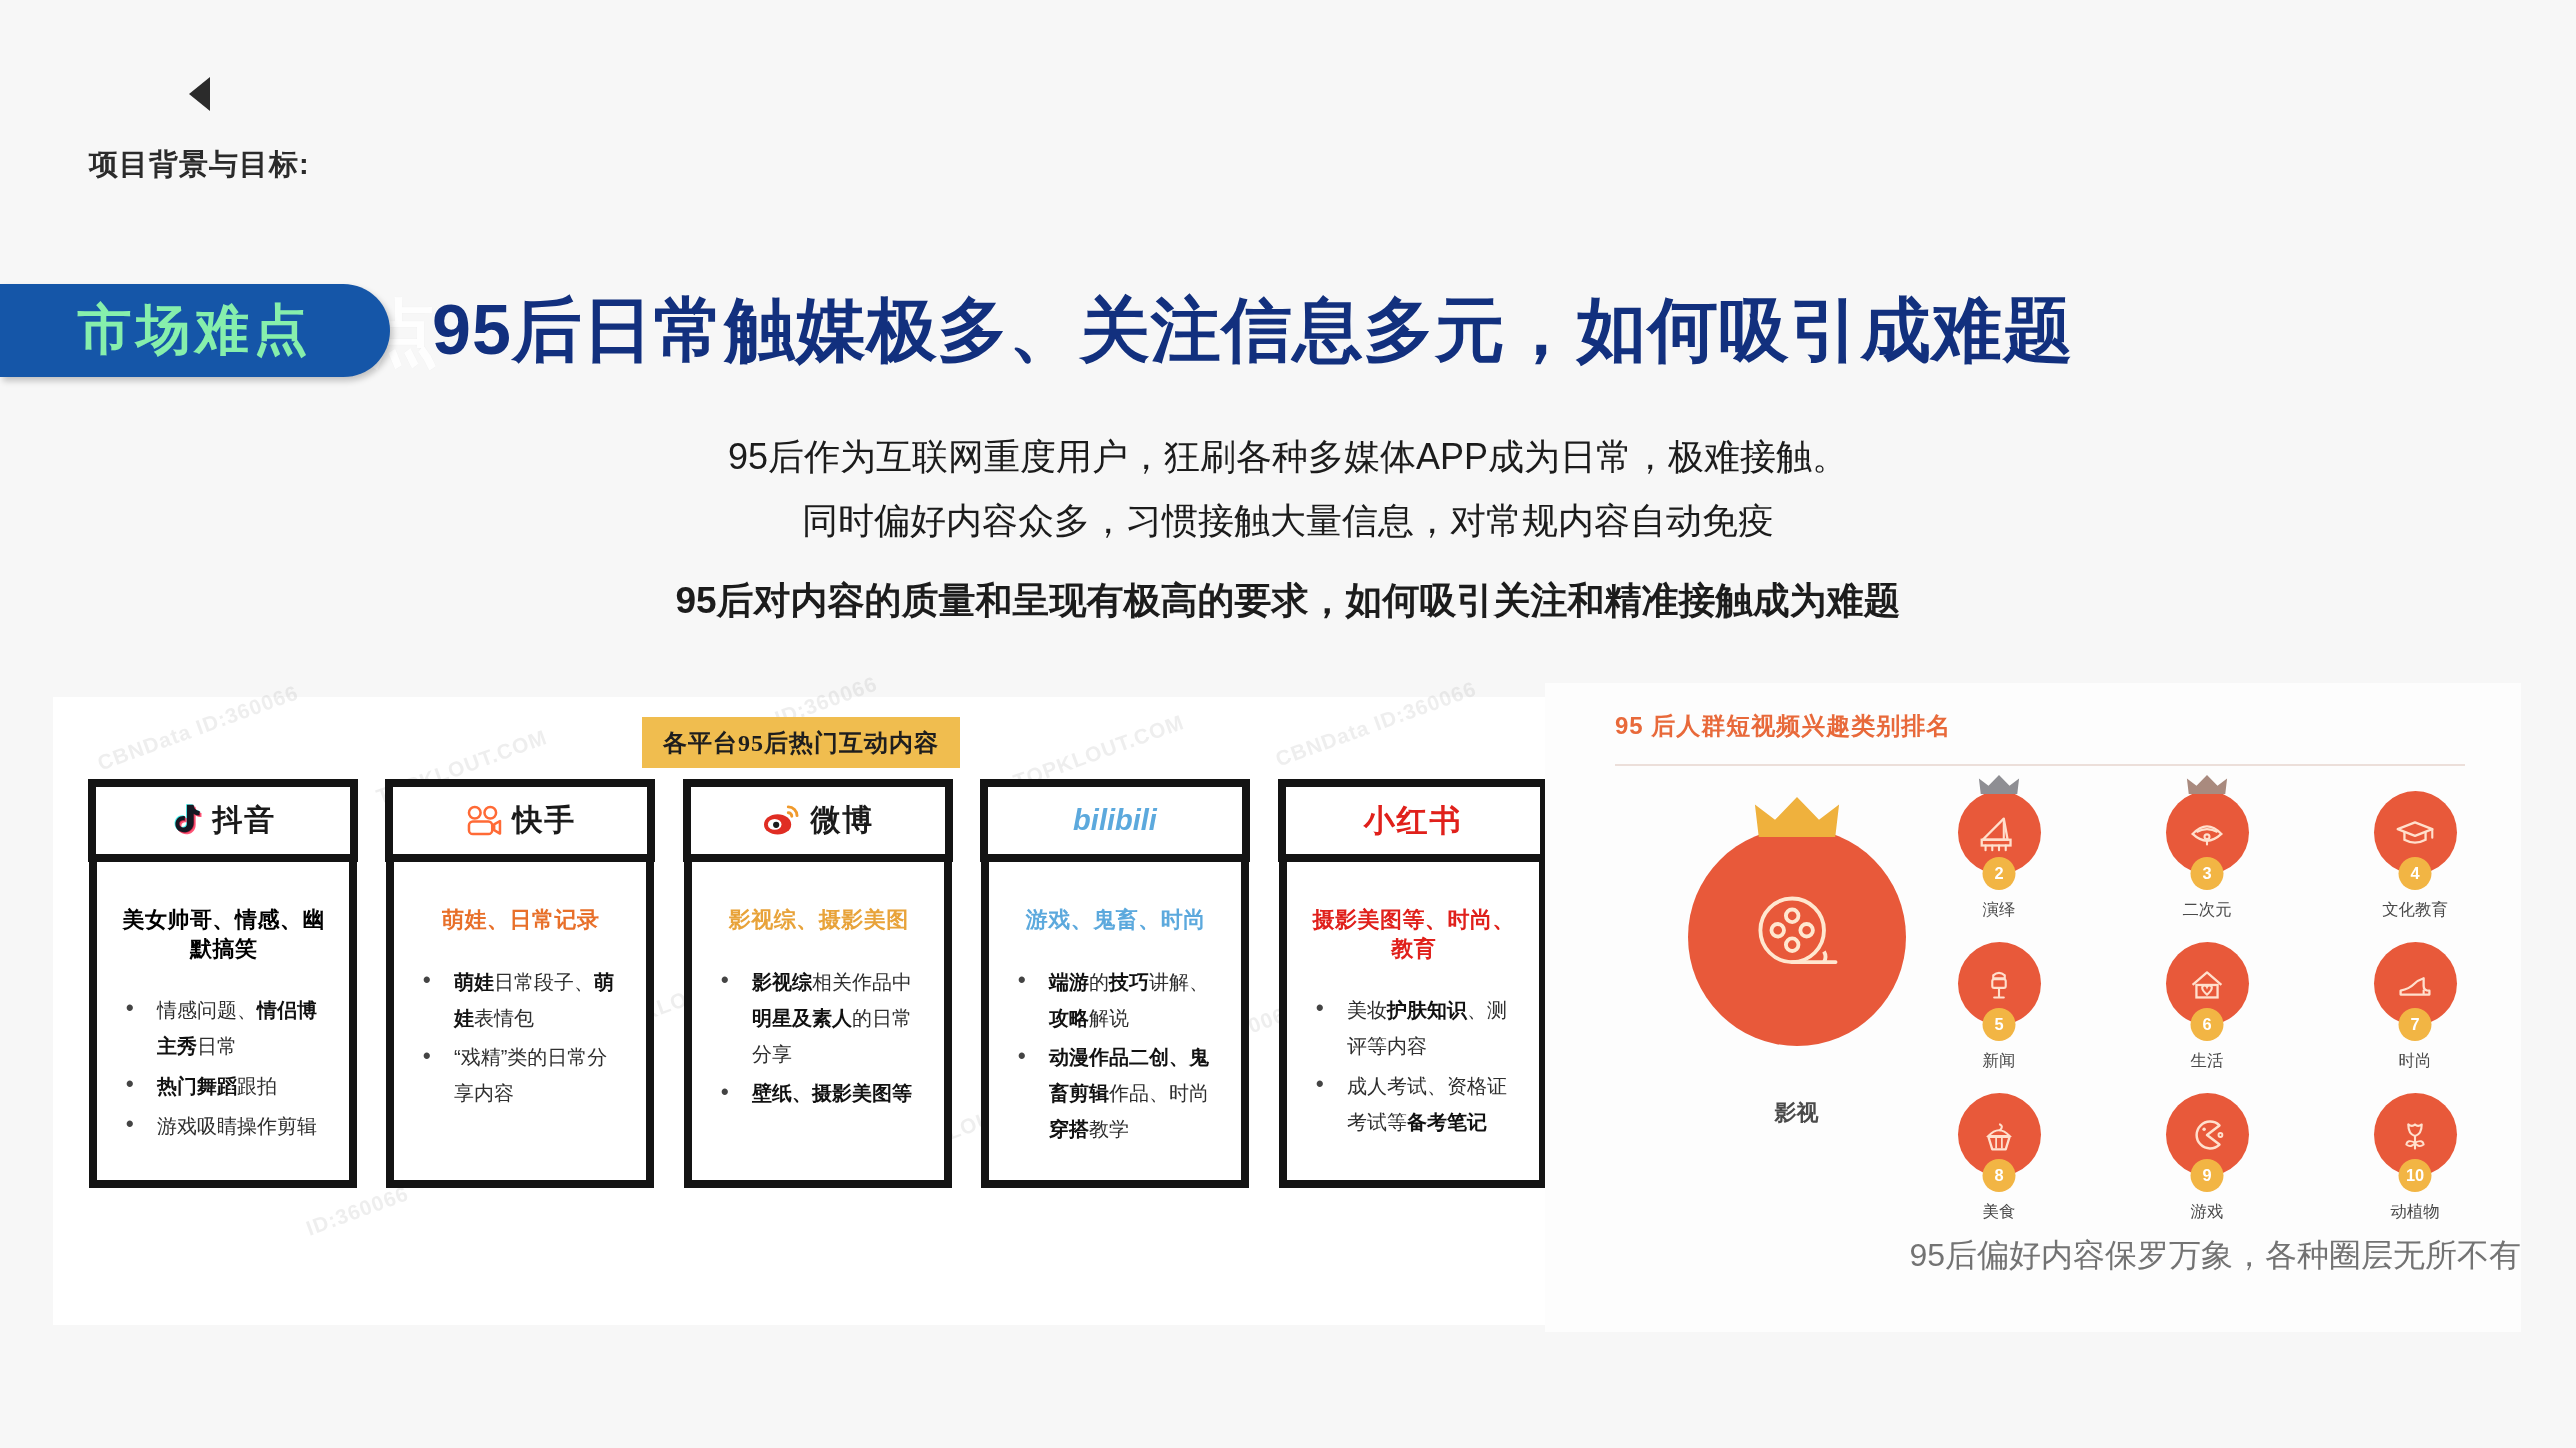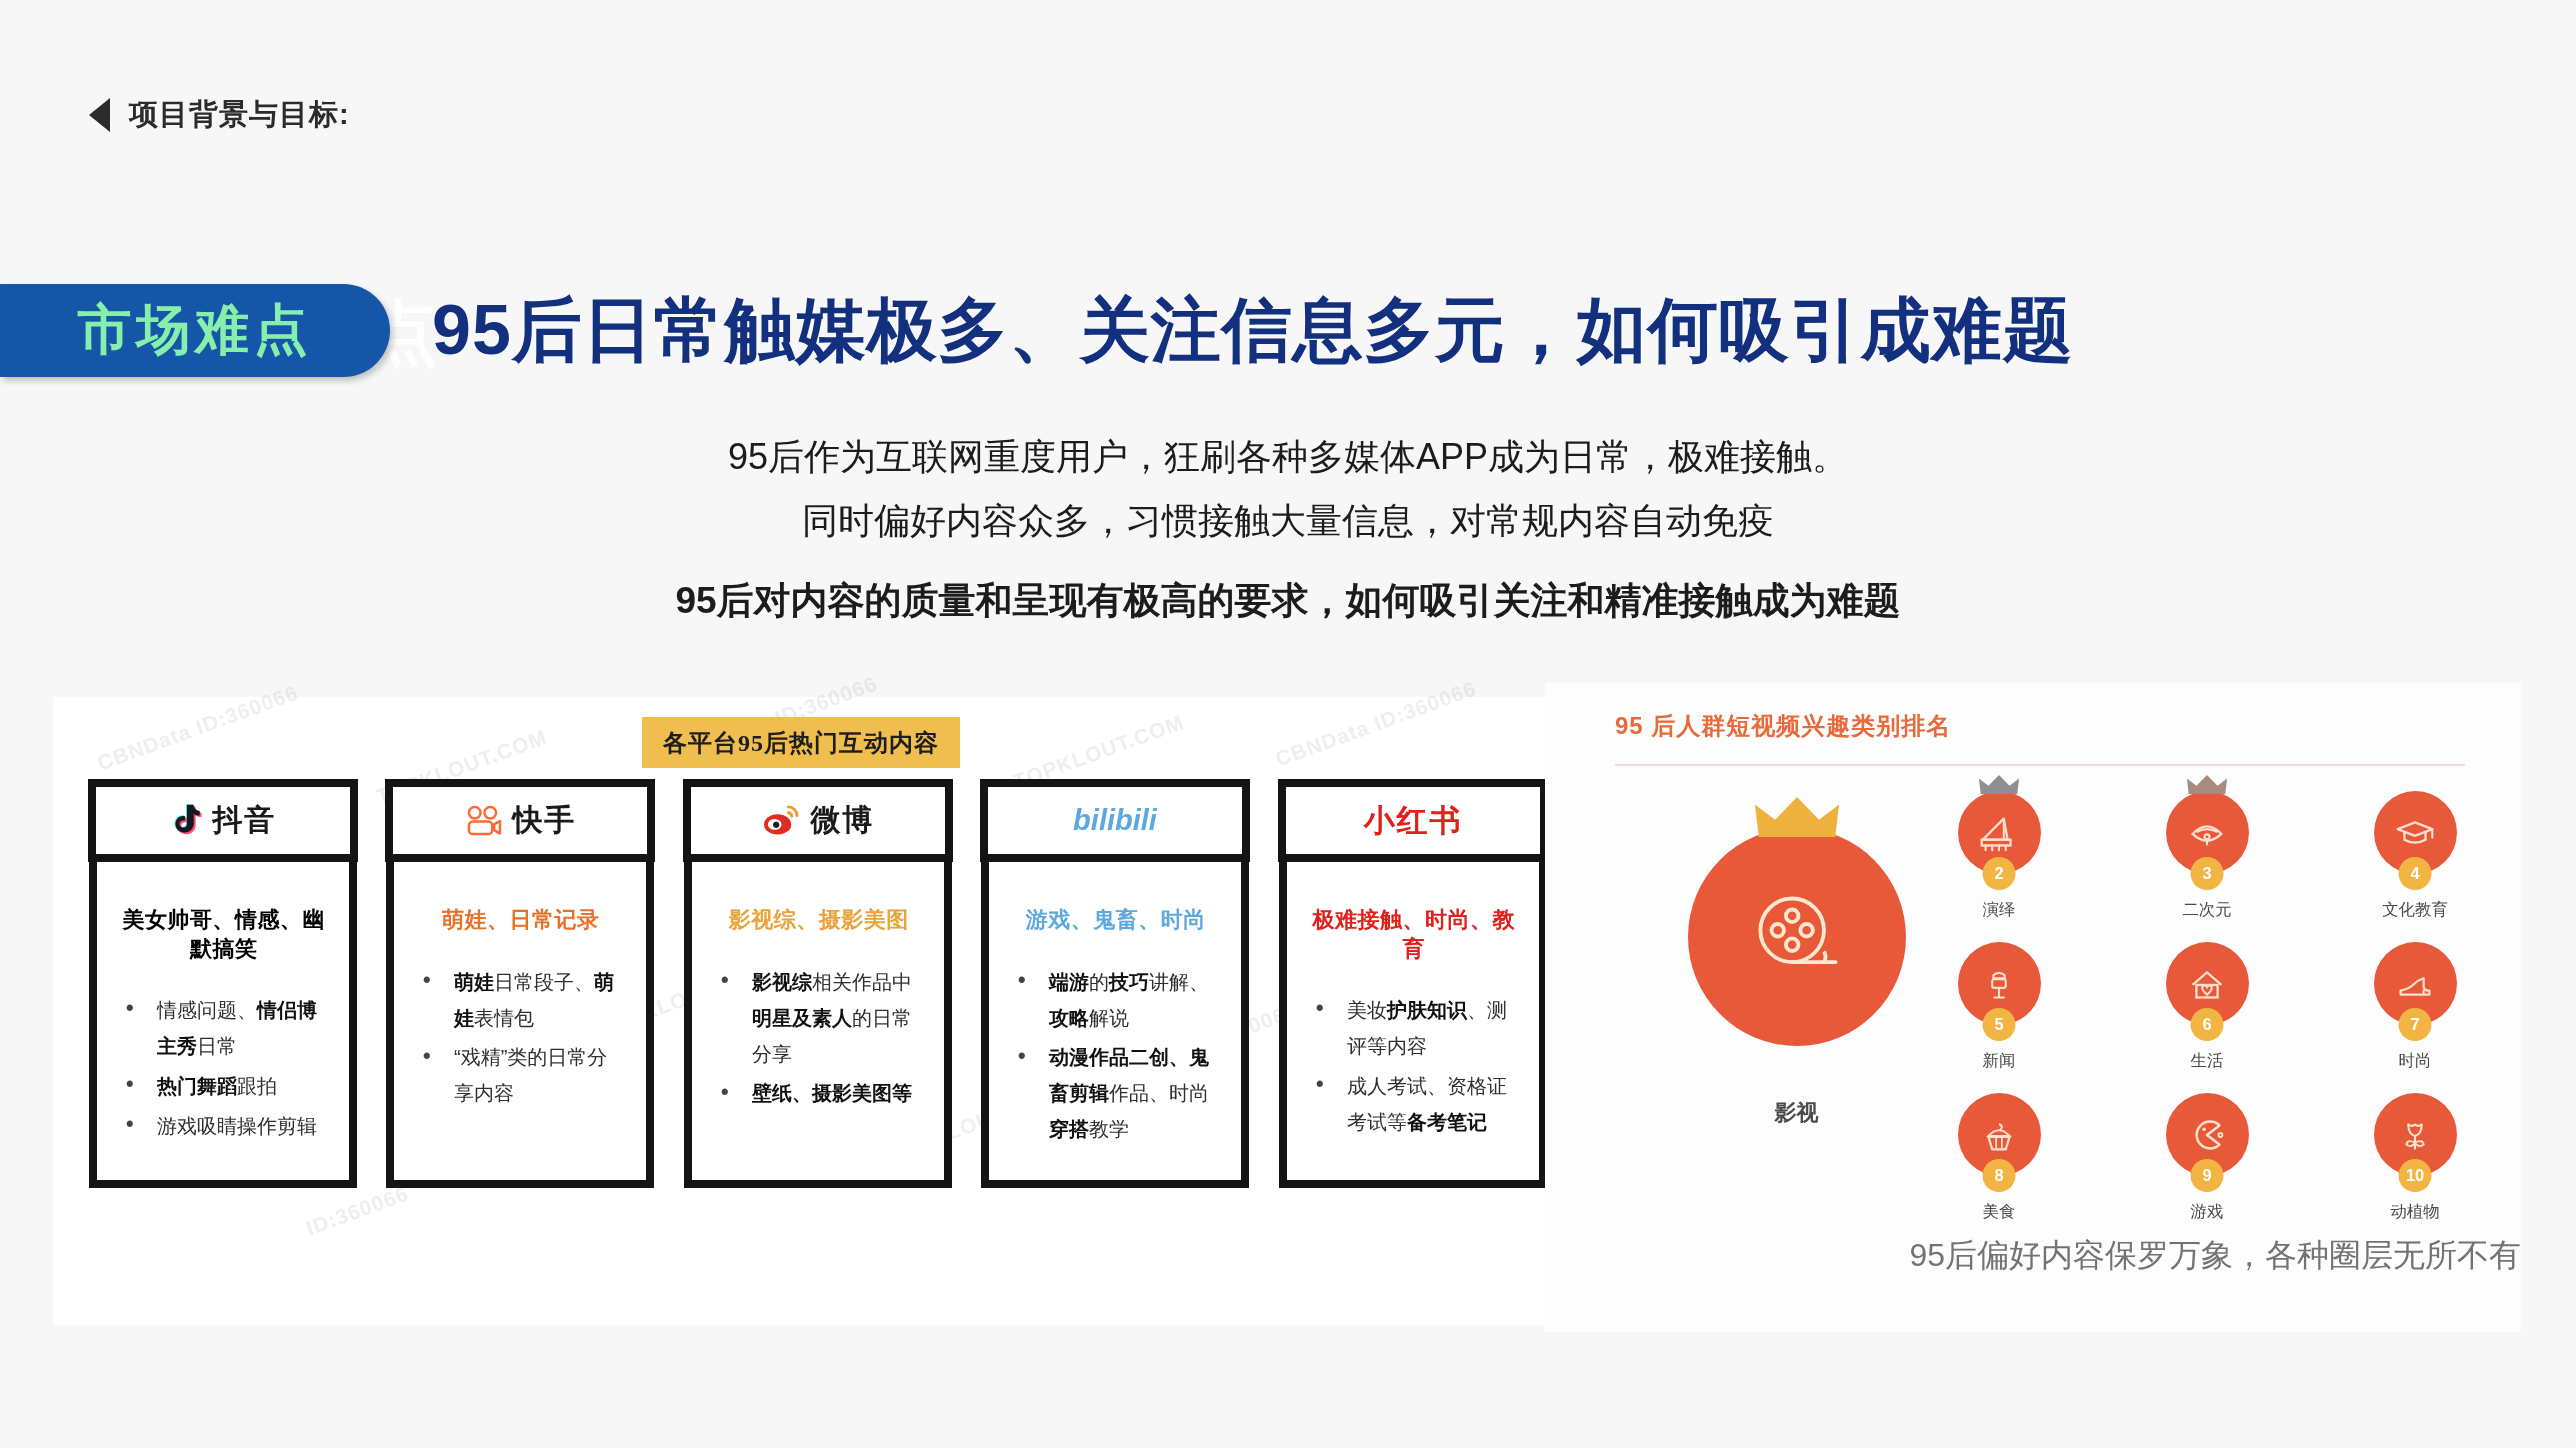--- a/index.html
+++ b/index.html
@@ -7,22 +7,22 @@
   html, body {
     width: 2576px; height: 1449px;
     background: #f7f7f7;
     font-family: "Liberation Sans", "DejaVu Sans", sans-serif;
     overflow: hidden;
   }
   .slide { position: relative; width: 2576px; height: 1449px; background: #f7f7f7; }
 
   
   .sec-head {
-    position: absolute; left: 89px; top: 95px;
-    display: flex; align-items: center; gap: 19px;
+    position: absolute; left: 89px; top: 77px;
+    display: flex; align-items: center; gap: 34px; flex-direction: column;
   }
   .tri {
     width: 0; height: 0;
     border-top: 17.4px solid transparent;
     border-bottom: 17.4px solid transparent;
     border-right: 21px solid #2b2b2b;
   }
   .sec-head-text {
     font-size: 29px; font-weight: bold; color: #2b2b2b; letter-spacing: 1px;
   }
@@ -293,21 +293,21 @@
         </div>
       </div>
 
       <div class="card" style="left:1279px;">
         <div class="logo-box">
           <div class="logo-inner">
             <span class="logo-text xhs">小红书</span>
           </div>
         </div>
         <div class="card-body">
-          <div class="card-head" style="color:#e0201b">极难接触、时尚、教育</div>
+          <div class="card-head" style="color:#e0201b">摄影美图等、时尚、教育</div>
           <ul class="bullets">
             <li><span>美妆</span><span class="b">护肤知识</span><span>、测评等内容</span></li>
             <li><span>成人考试、资格证考试等</span><span class="b">备考笔记</span></li>
           </ul>
         </div>
       </div>
 
     </div>
 
     <div class="right-panel">

